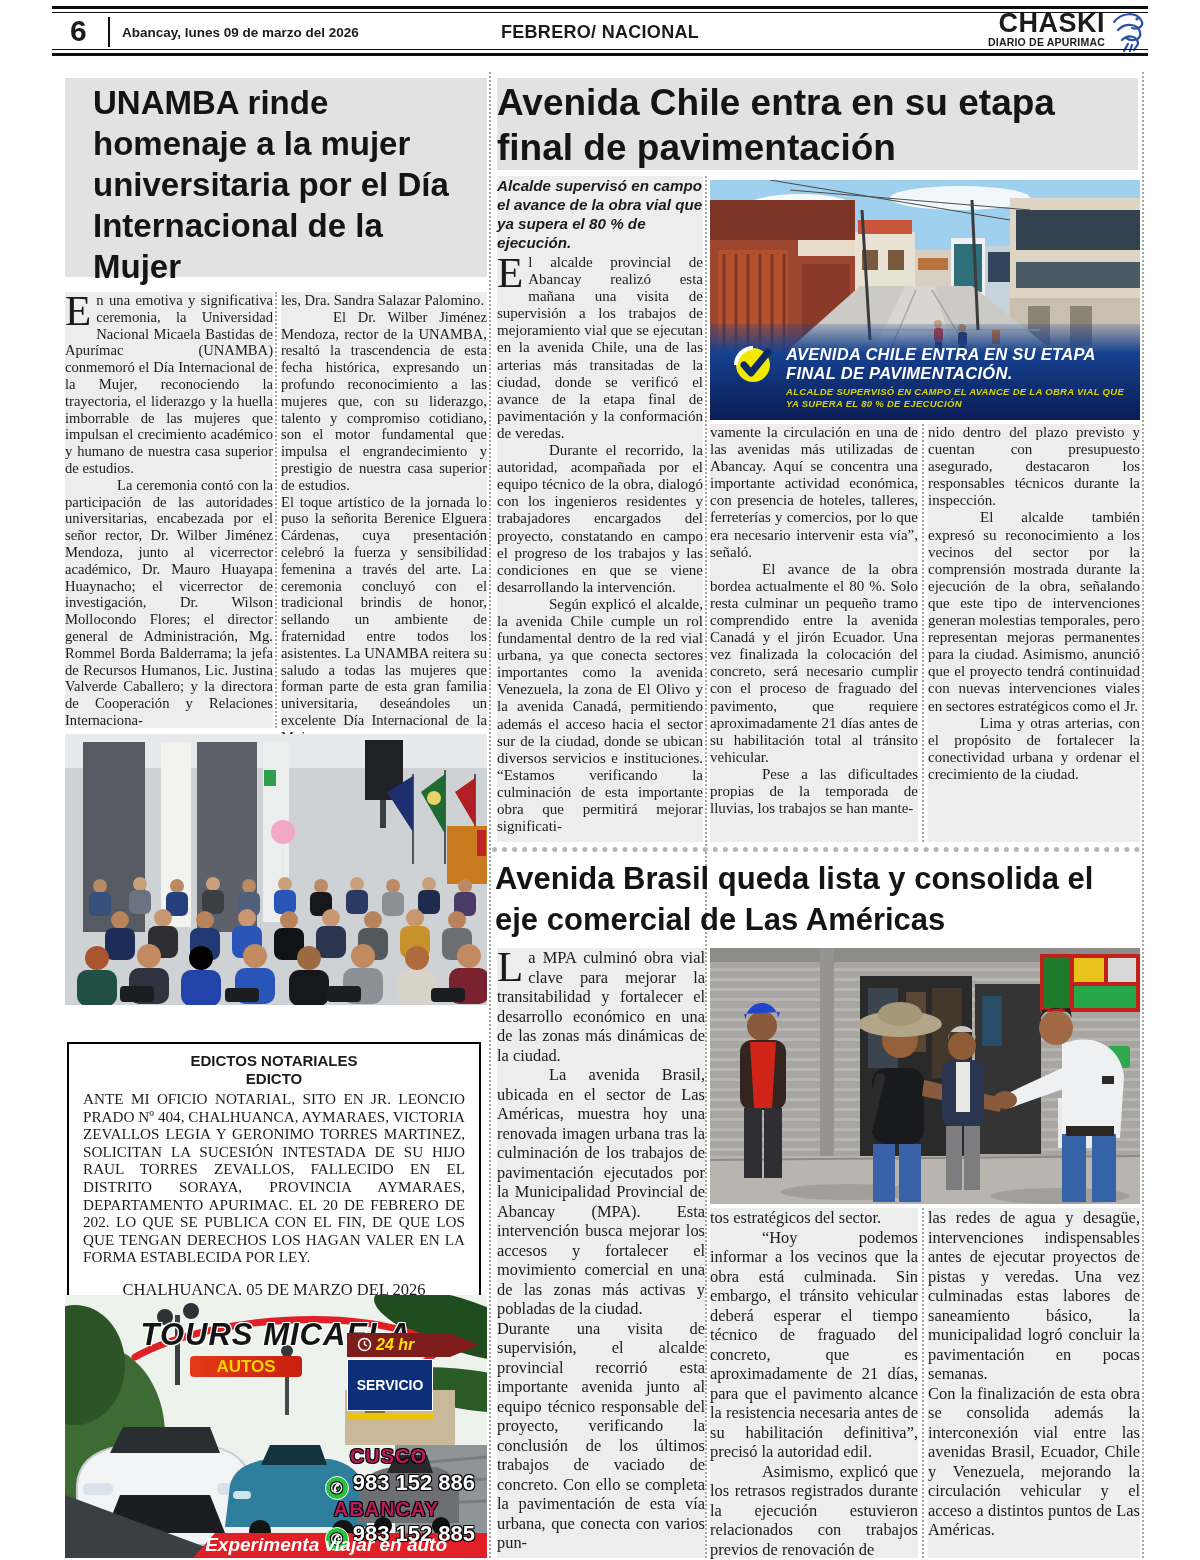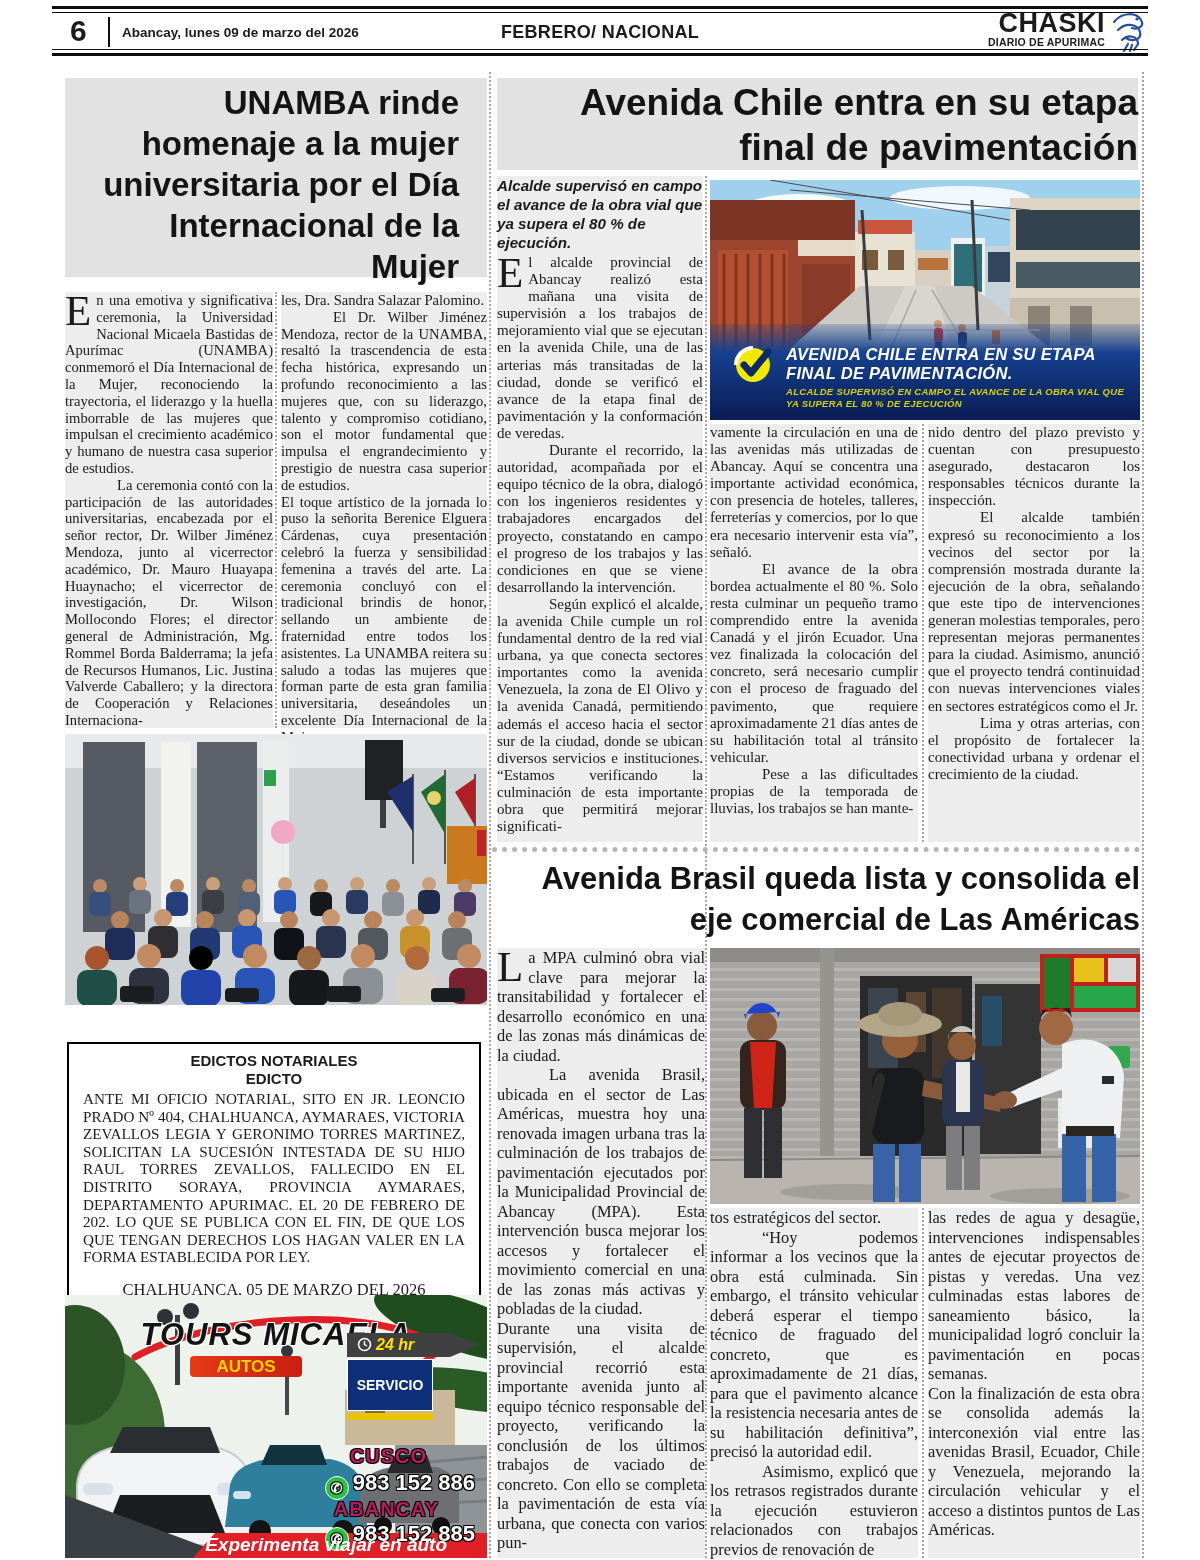--- a/index.html
+++ b/index.html
@@ -10,21 +10,21 @@
   .rule{position:absolute;left:52px;width:1096px;background:#0d0d0d;}
   .pagenum{font-family:"Liberation Sans",sans-serif;font-weight:700;font-size:30px;}
   .hdate{font-family:"Liberation Sans",sans-serif;font-weight:600;font-size:13.5px;}
   .hsection{font-family:"Liberation Sans",sans-serif;font-weight:700;font-size:18px;letter-spacing:.3px;text-align:center;}
   .brand{font-family:"Liberation Sans",sans-serif;font-weight:700;font-size:27px;letter-spacing:.5px;text-align:right;line-height:26px;}
   .brandsub{font-family:"Liberation Sans",sans-serif;font-weight:600;font-size:10.5px;text-align:right;letter-spacing:.2px;}
   
   .vsep{position:absolute;width:0;border-left:2px dotted #a5a5a5;}
   .hsep{position:absolute;height:0;border-top:5px dotted #b5b5b5;}
   
-  .headline{font-family:"Liberation Sans",sans-serif;font-weight:700;text-align:right;color:#141414;}
+  .headline{font-family:"Liberation Sans",sans-serif;font-weight:700;text-align:left;color:#141414;}
   .graybox{background:#e2e2e2;}
   
   .col{position:absolute;text-align:justify;background:#ededed;}
   .col p{margin:0;}
   .ind{text-indent:52px;}
   .dc{float:left;font-size:43px;line-height:34px;padding:2px 5px 0 0;}
   .b1{font-size:14.6px;line-height:16.8px;}   
   .b2{font-size:15px;line-height:17.1px;}     
   .b3{font-size:16.4px;line-height:19.5px;}   
   .lead{font-family:"Liberation Sans",sans-serif;font-style:italic;font-weight:700;font-size:15.2px;line-height:19px;text-align:left;margin-bottom:2px !important;}
@@ -256,21 +256,21 @@
       </g>
       <polygon points="0,263 170,263 0,200" fill="#3a3f44"></polygon>
       <polygon points="150,238 422,238 422,263 128,263" fill="#e01f26"></polygon>
     </svg>
     <div class="abs adbrand outline" style="left:0;right:0;top:22px;text-align:center;">TOURS MICAELA</div>
     <div class="abs" style="left:0;right:60px;top:62px;text-align:center;">
       <span class="adautos">AUTOS</span>
     </div>
 
     <div class="abs" style="right:8px;top:38px;width:132px;">
-      <div style="background:#404040;clip-path:polygon(0 0,78% 0,100% 50%,78% 100%,0 100%);padding:3px 26px 3px 10px;">
+      <div style="background:#7f1d1d;clip-path:polygon(0 0,78% 0,100% 50%,78% 100%,0 100%);padding:3px 26px 3px 10px;">
         <svg width="15" height="15" viewBox="0 0 15 15" style="vertical-align:-2px;">
             <circle cx="7.5" cy="7.5" r="6" fill="none" stroke="#fff" stroke-width="1.6"></circle>
             <path d="M7.5 4 V7.5 L10 9" stroke="#fff" stroke-width="1.4" fill="none"></path>
           </svg>
         <span class="badge24">24 hr</span>
       </div>
       <div style="margin-top:2px;width:86px;">
           <span class="badgesrv" style="display:block;text-align:center;">SERVICIO</span>
         </div>
       <div style="margin-top:2px;width:86px;height:7px;background:#e8c500;"></div>

